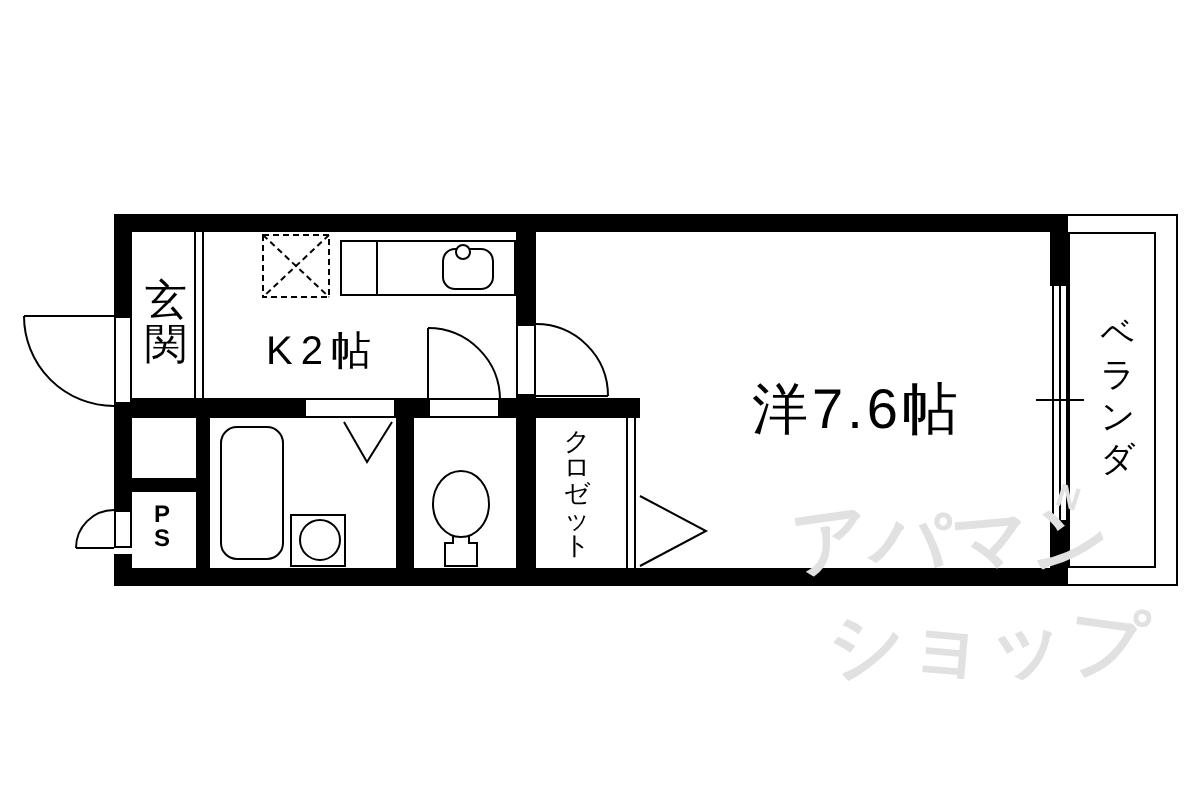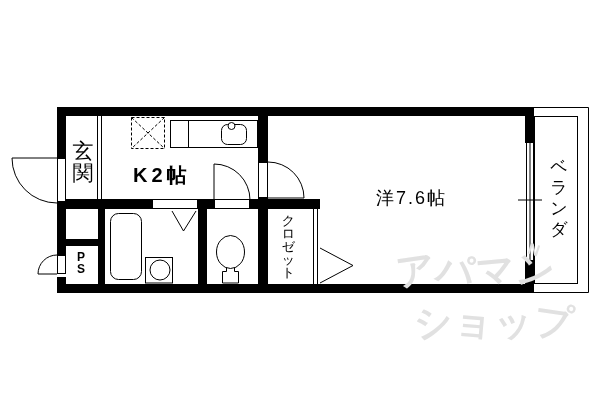--- a/index.html
+++ b/index.html
@@ -4,22 +4,22 @@
 <style>
   html,body{margin:0;padding:0;background:#ffffff;}
   #stage{position:relative;width:600px;height:400px;background:#ffffff;overflow:hidden;
          font-family:"Liberation Sans","DejaVu Sans",sans-serif;}
   #plan-svg{position:absolute;left:0;top:0;z-index:1;}
   .lbl{position:absolute;z-index:2;color:#000;}
   .vtext{display:flex;flex-direction:column;align-items:center;}
   .vtext span{display:block;text-align:center;}
   #genkan-label{left:69px;top:140px;width:28px;font-size:21px;line-height:22px;}
   #ps-label{left:72px;top:251px;width:18px;font-size:12px;line-height:12px;font-weight:bold;text-align:center;}
-  #kitchen-label{left:133px;top:162px;font-size:20px;letter-spacing:4px;font-weight:bold;}
-  #mainroom-label{left:376px;top:186px;font-size:18px;letter-spacing:2px;}
+  #kitchen-label{left:133px;top:162px;font-size:20px;letter-spacing:4px;}
+  #mainroom-label{left:376px;top:186px;font-size:28px;letter-spacing:2px;}
   #closet-label{left:280px;top:214px;width:17px;font-size:13px;line-height:13px;}
   #veranda-label{left:546px;top:156px;width:26px;font-size:17px;line-height:21px;}
   .wm{position:absolute;z-index:3;color:#e1e1e1;font-weight:bold;white-space:nowrap;}
   .wm span{display:inline-block;}
   #wm-line1{left:396px;top:245px;font-size:38px;letter-spacing:1px;}
   #wm-line2{left:414px;top:297px;font-size:38px;letter-spacing:1px;}
   #wm-line1 span:nth-child(1){transform:rotate(-8deg);}
   #wm-line1 span:nth-child(2){transform:rotate(6deg);}
   #wm-line1 span:nth-child(3){transform:rotate(-5deg);}
   #wm-line1 span:nth-child(4){transform:rotate(7deg);}

